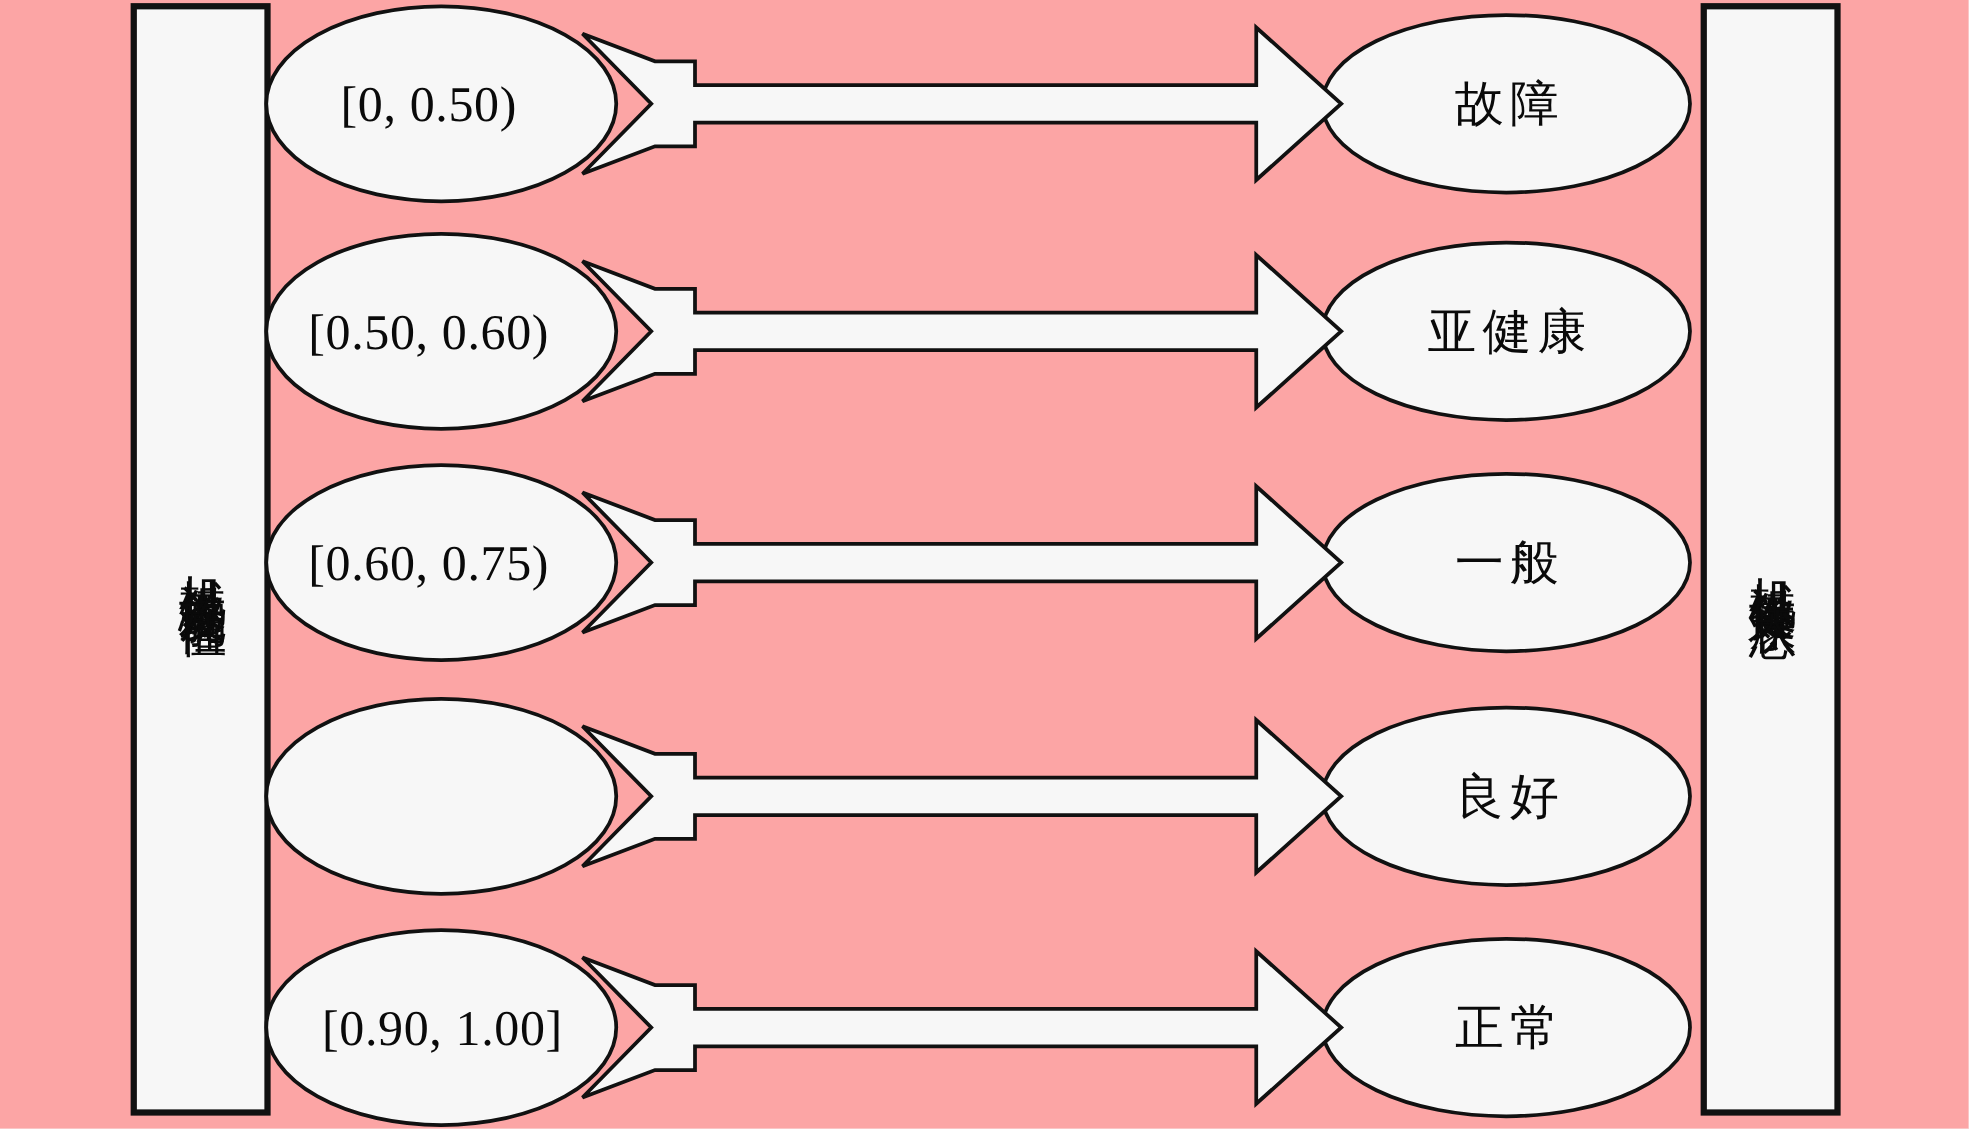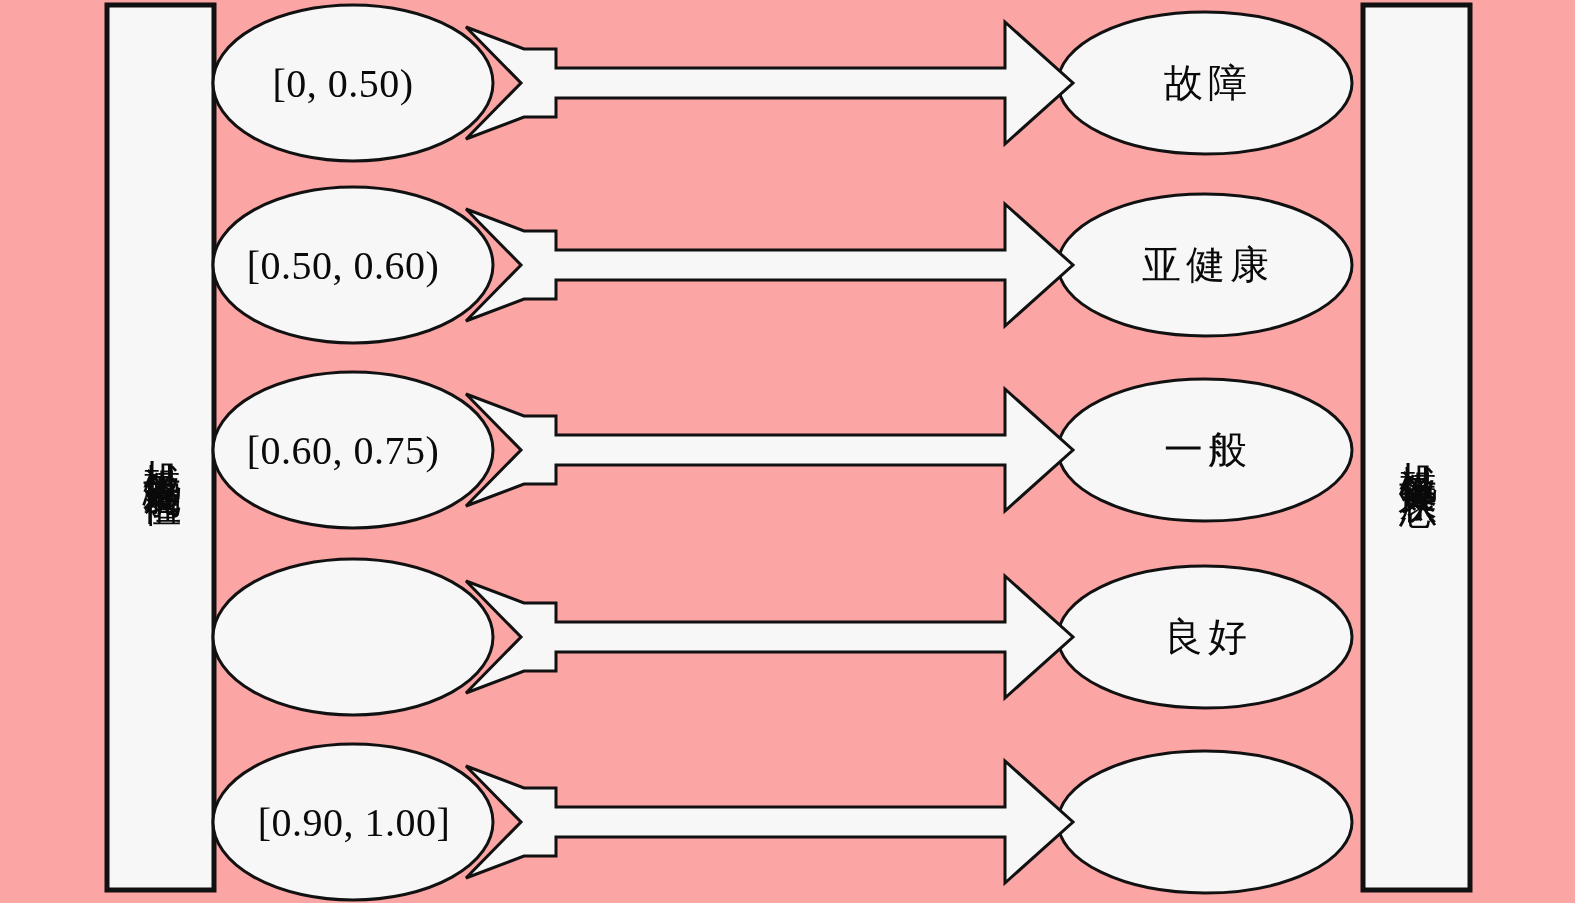--- a/index.html
+++ b/index.html
@@ -120,14 +120,15 @@
 
   <div class="node-label interval-label" style="left:213px; top:47px; width:260px; height:72px;">[0, 0.50)</div>
   <div class="node-label interval-label" style="left:213px; top:229px; width:260px; height:72px;text-align:right;">[0.50, 0.60)</div>
   <div class="node-label interval-label" style="left:213px; top:414px; width:260px; height:72px;text-align:right;">[0.60, 0.75)</div>
   <div class="node-label interval-label" style="left:213px; top:786px; width:260px; height:72px;margin-left:11px;">[0.90, 1.00]</div>
 
   <div class="node-label state-label" style="left:1078px; top:47px; width:260px; height:72px;">故障</div>
   <div class="node-label state-label" style="left:1078px; top:229px; width:260px; height:72px;">亚健康</div>
   <div class="node-label state-label" style="left:1078px; top:414px; width:260px; height:72px;">一般</div>
   <div class="node-label state-label" style="left:1078px; top:601px; width:260px; height:72px;text-align:center;">良好</div>
+  <div class="node-label state-label" style="left:1078px; top:786px; width:260px; height:72px;">正常</div>
 
 </div>
 
 </body></html>

